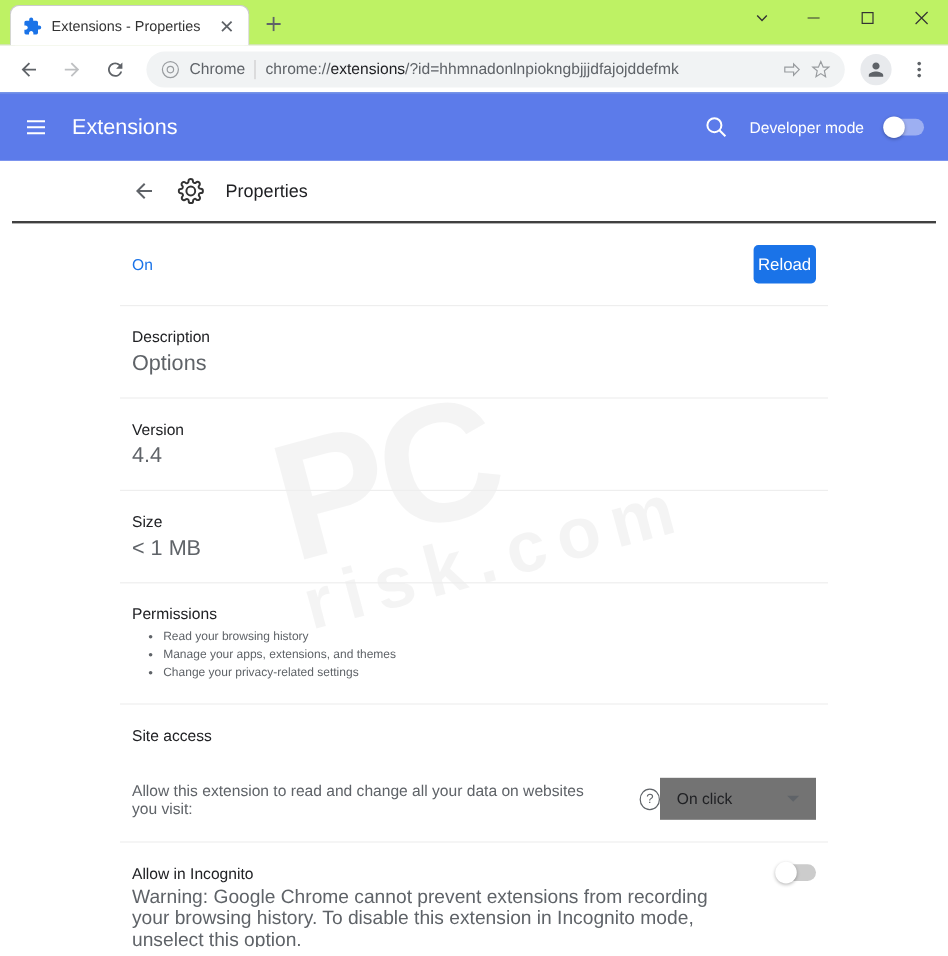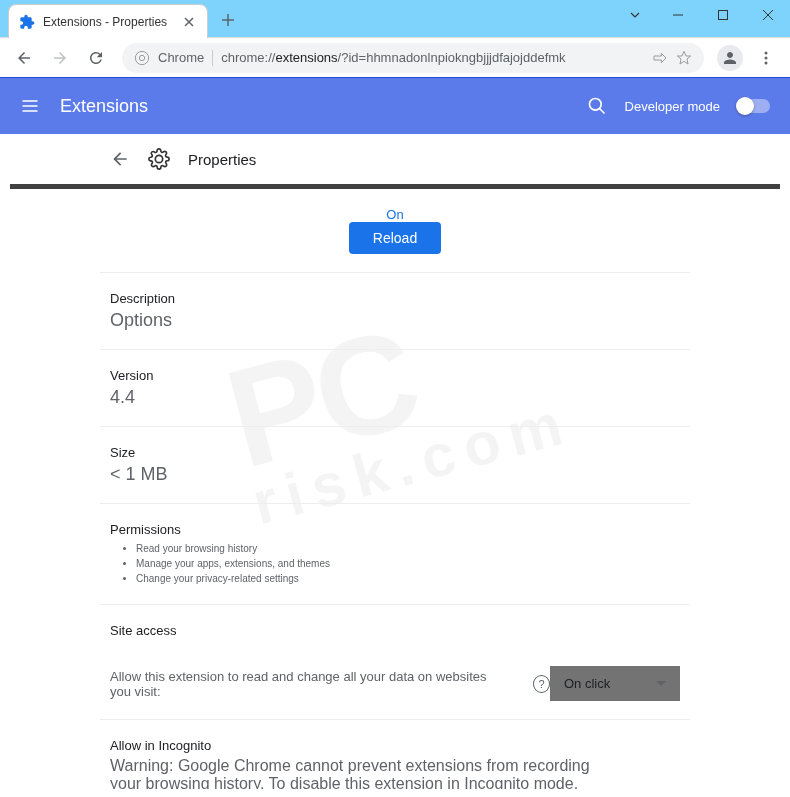--- a/index.html
+++ b/index.html
@@ -7,21 +7,21 @@
 
 
 .watermark {
   position: absolute; top: 50%; left: 50%; transform: translate(-50%, -50%) rotate(-15deg);
   font-size: 140px; font-weight: 700; color: #000; opacity: 0.04; pointer-events: none;
   z-index: 1; white-space: nowrap; letter-spacing: -5px;
 }
 .watermark .sub { font-size: 60px; letter-spacing: 10px; display: block; text-align: right; margin-top: -30px;}
 
 
-.titlebar { height: 38px; background: #7dd3fc; border-bottom: 1px solid #e0e0e0; display: flex; align-items: flex-start; position: relative; z-index: 2; }
+.titlebar { height: 38px; background: #bef264; border-bottom: 1px solid #e0e0e0; display: flex; align-items: flex-start; position: relative; z-index: 2; }
 .tab { display: flex; align-items: center; height: 34px; background: #fff; border: 1px solid #ccc; border-bottom: none; border-radius: 8px 8px 0 0; padding: 0 10px; margin-left: 8px; margin-top: 4px; min-width: 200px; gap: 8px; }
 .tab .favicon { width: 16px; height: 16px; }
 .tab-title { font-size: 12px; color: #333; flex: 1; white-space: nowrap; overflow: hidden; }
 .tab-close { width: 16px; height: 16px; display: flex; align-items: center; justify-content: center; cursor: pointer; }
 .newtab { width: 28px; height: 28px; display: flex; align-items: center; justify-content: center; margin-left: 6px; margin-top: 6px; cursor: pointer; border-radius: 4px; }
 .win-controls { position: absolute; right: 0; top: 0; display: flex; }
 .win-btn { width: 45px; height: 30px; display: flex; align-items: center; justify-content: center; cursor: pointer; }
 .win-btn svg { width: 12px; height: 12px; }
 .win-v { width: 40px; }
 
@@ -48,32 +48,32 @@
 .dev-mode { font-size: 13px; }
 .toggle { width: 32px; height: 14px; background: rgba(255,255,255,0.4); border-radius: 7px; position: relative; cursor: pointer; }
 .toggle::after { content: ''; position: absolute; width: 18px; height: 18px; background: #fff; border-radius: 50%; top: -2px; left: -2px; box-shadow: 0 1px 3px rgba(0,0,0,0.3); }
 
 
 .content { position: absolute; left: 10px; right: 10px; top: 134px; bottom: 8px; overflow-y: auto; z-index: 2; }
 .content::-webkit-scrollbar { width: 12px; }
 .content::-webkit-scrollbar-track { background: #f1f1f1; }
 .content::-webkit-scrollbar-thumb { background: #c1c1c1; border-radius: 6px; }
 
-.detail-header { display: flex; align-items: center; gap: 18px; padding: 14px 0 14px 100px; border-bottom: 5px solid #404040; }
+.detail-header { display: flex; align-items: center; gap: 18px; padding: 14px 0 14px 100px; border-bottom: 2px solid #404040; }
 .back-arrow { cursor: pointer; }
 .gear-icon { }
 .detail-title { font-size: 15px; color: #202124; font-weight: 500; }
 
 .panel { margin: 0 90px; }
 .row { padding: 18px 10px; border-bottom: 1px solid #eee; }
-.row-flex { display: flex; align-items: center; justify-content: space-between; flex-direction: column; }
+.row-flex { display: flex; align-items: center; justify-content: space-between; }
 .row-label { font-size: 13px; color: #202124; margin-bottom: 4px; }
 .row-value { font-size: 18px; color: #5f6368; }
 .row-on { font-size: 13px; color: #1a73e8; }
-.reload-btn { background: #1a73e8; color: #fff; border: none; border-radius: 4px; padding: 8px 24px; font-size: 14px; cursor: pointer; }
+.reload-btn { background: #1a73e8; color: #fff; border: none; border-radius: 4px; padding: 8px 4px; font-size: 14px; cursor: pointer; }
 
 .perm-list { list-style: disc; padding-left: 26px; margin-top: 4px; }
 .perm-list li { font-size: 10px; color: #5f6368; padding: 2px 0; }
 
 .site-row { display: flex; align-items: center; justify-content: space-between; padding: 18px 10px; border-bottom: 1px solid #eee; }
 .site-text { font-size: 13px; color: #5f6368; display: flex; align-items: center; gap: 25px; }
 .help-icon { width: 18px; height: 18px; border: 1.5px solid #5f6368; border-radius: 50%; display: flex; align-items: center; justify-content: center; font-size: 11px; color: #5f6368; cursor: pointer; }
 .dropdown { background: #737373; border: none; padding: 10px 14px; font-size: 13px; color: #202124; display: flex; align-items: center; gap: 30px; cursor: pointer; min-width: 130px; justify-content: space-between; }
 .dropdown-arrow { border-left: 5px solid transparent; border-right: 5px solid transparent; border-top: 5px solid #5f6368; }
 

